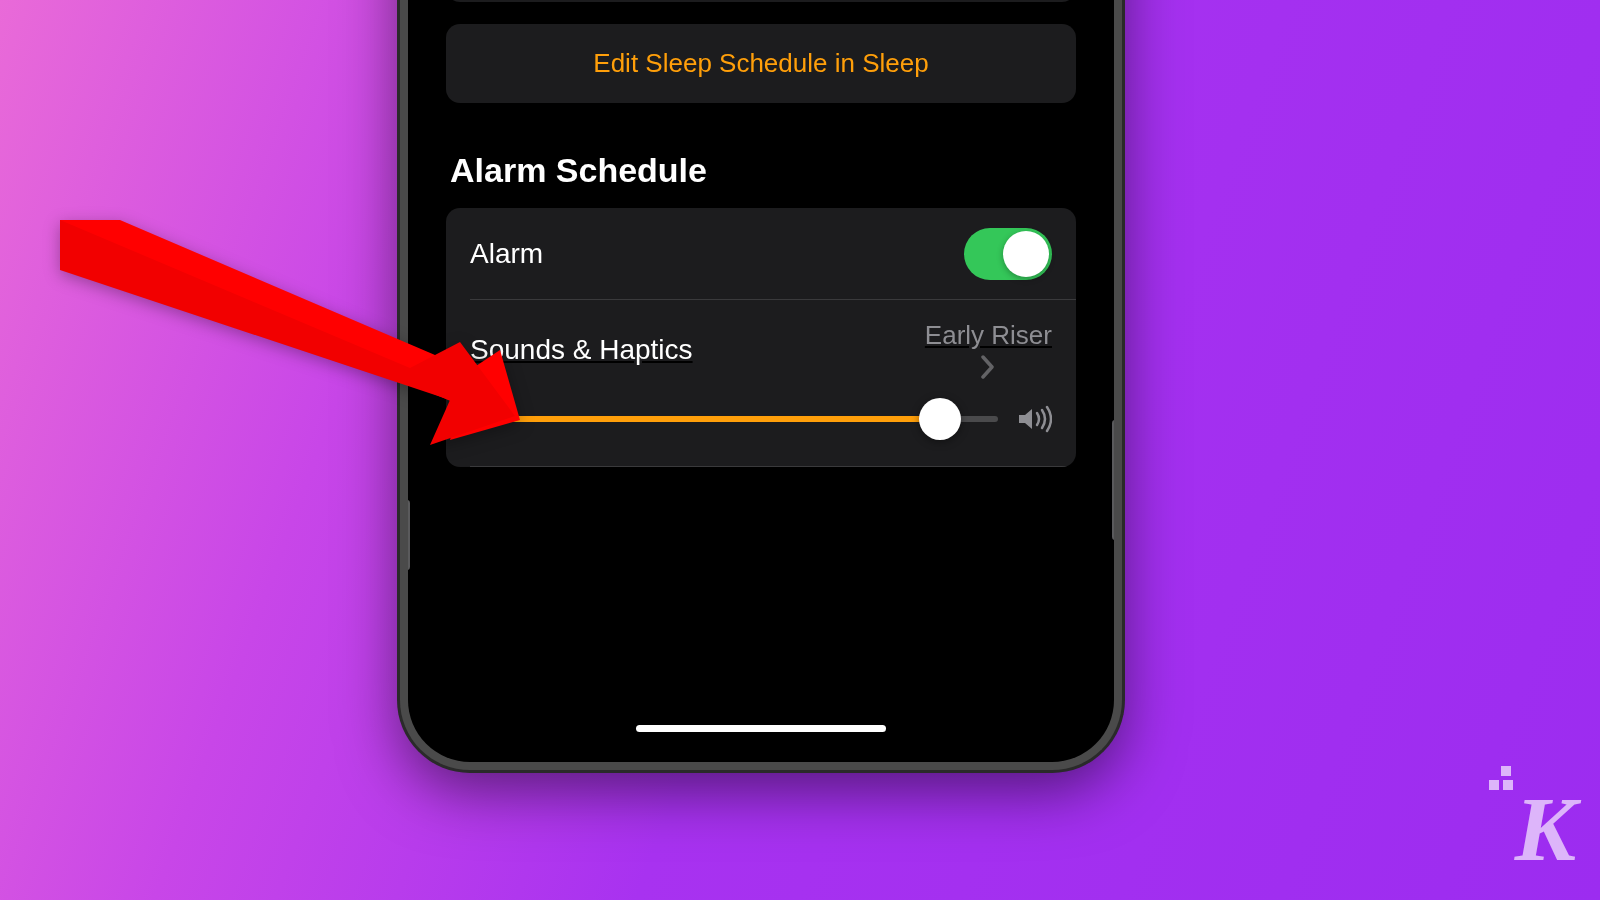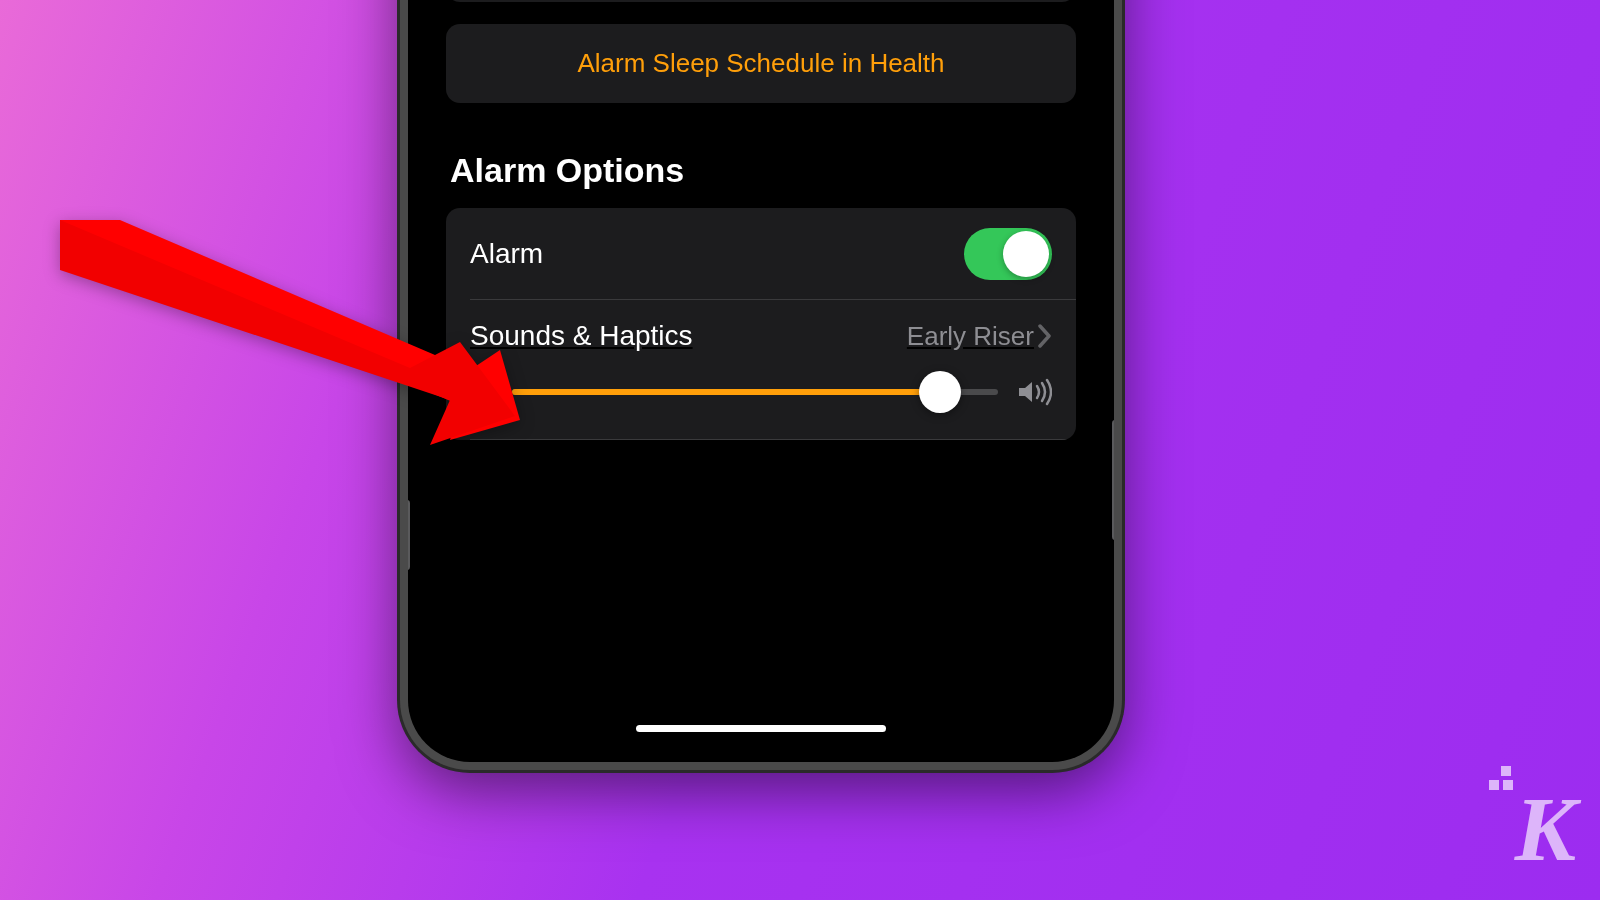--- a/index.html
+++ b/index.html
@@ -92,20 +92,21 @@
       color: #fff;
       font-size: 28px;
       font-weight: 400;
     }
     .row-value {
       color: #8e8e93;
       font-size: 26px;
       display: flex;
       align-items: center;
       gap: 4px;
+      flex-direction: column;
     }
     .chevron {
       width: 14px;
       height: 24px;
       display: inline-block;
     }
     .chevron svg { display: block; }
     .toggle {
       width: 88px;
       height: 52px;
@@ -231,24 +232,24 @@
 <div class="phone-frame">
   <div class="side-button side-left"></div>
   <div class="side-button side-right"></div>
   <div class="phone-screen">
 
     <div class="card card-partial">
       
     </div>
 
     <div class="edit-link">
-      <span>Alarm Sleep Schedule in Health</span>
+      <span>Edit Sleep Schedule in Sleep</span>
     </div>
 
-    <div class="section-title">Alarm Options</div>
+    <div class="section-title">Alarm Schedule</div>
 
     <div class="options-group">
 
       <div class="row divided">
         <span class="row-label">Alarm</span>
         <div class="toggle">
           <div class="toggle-knob"></div>
         </div>
       </div>
 

